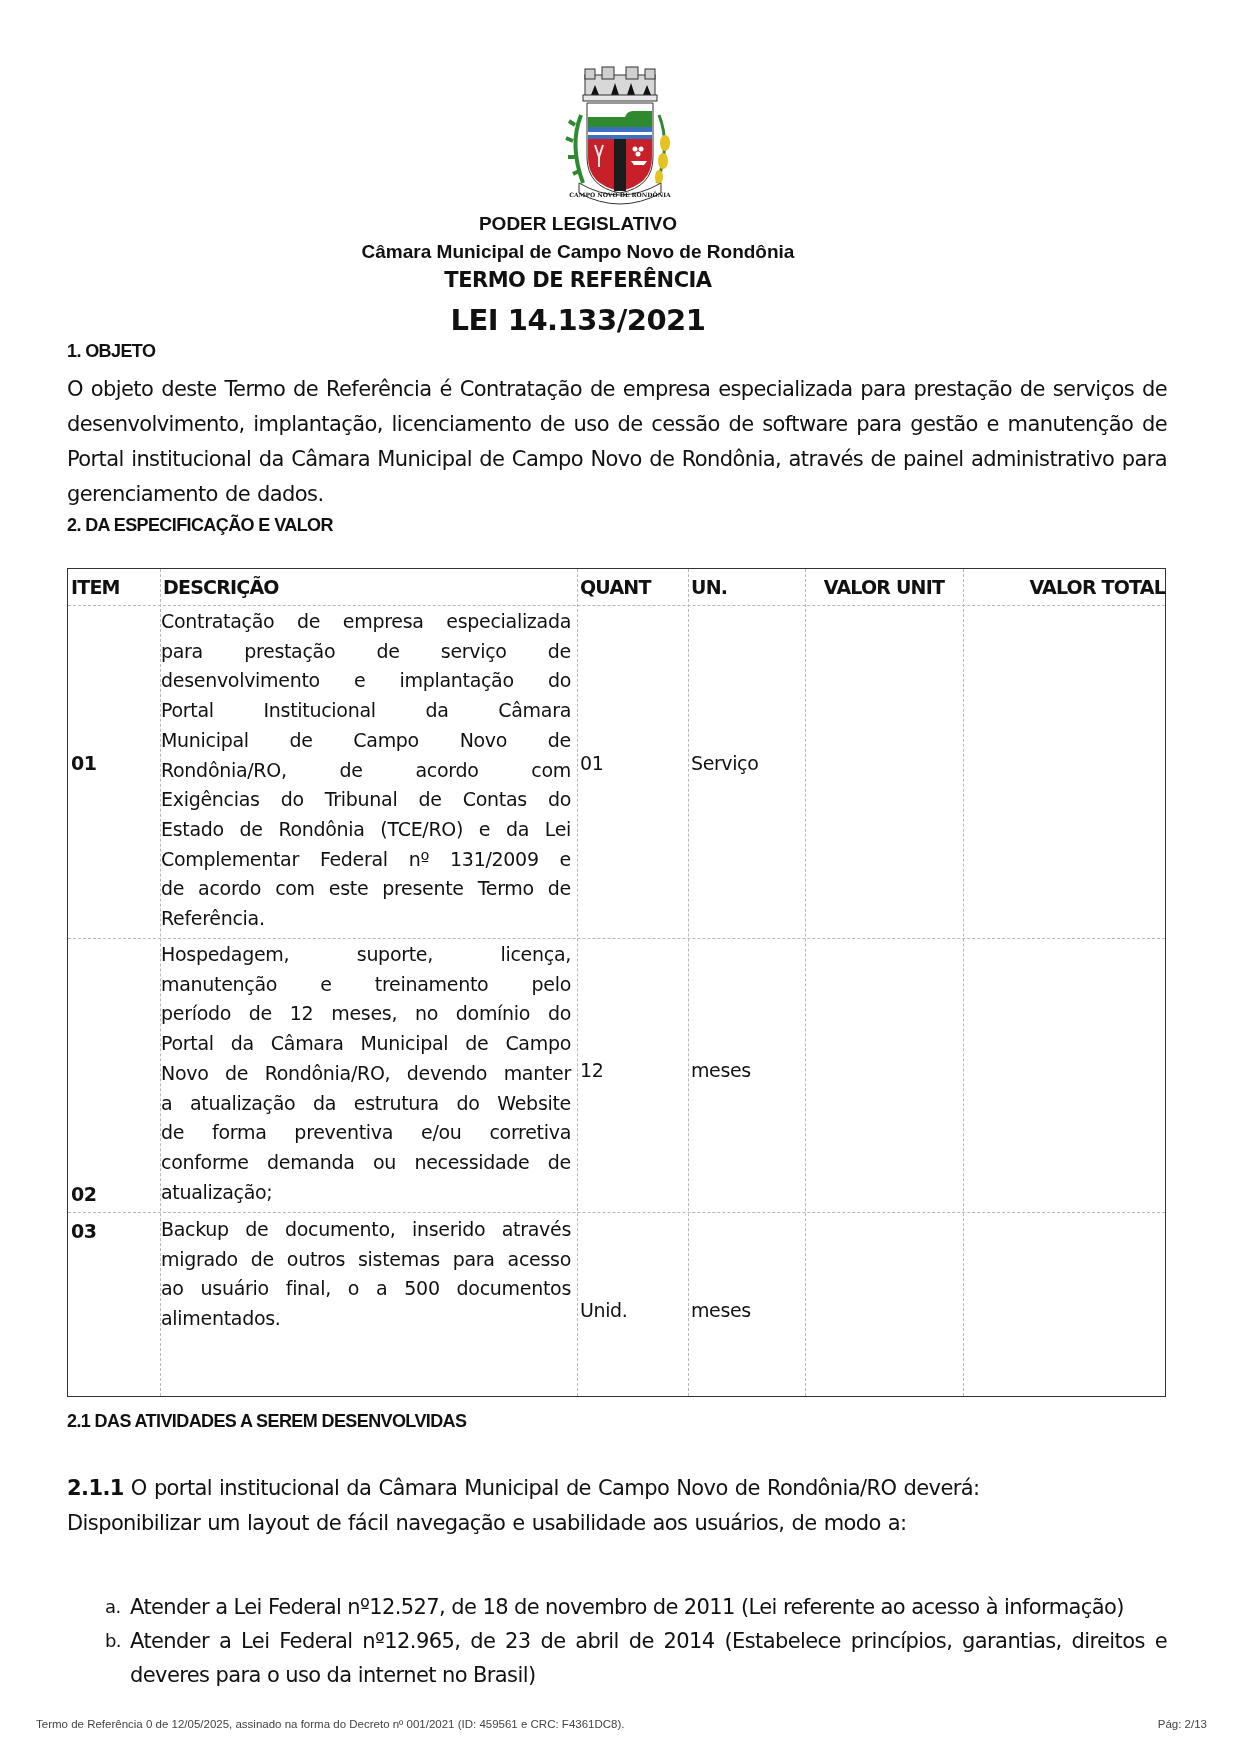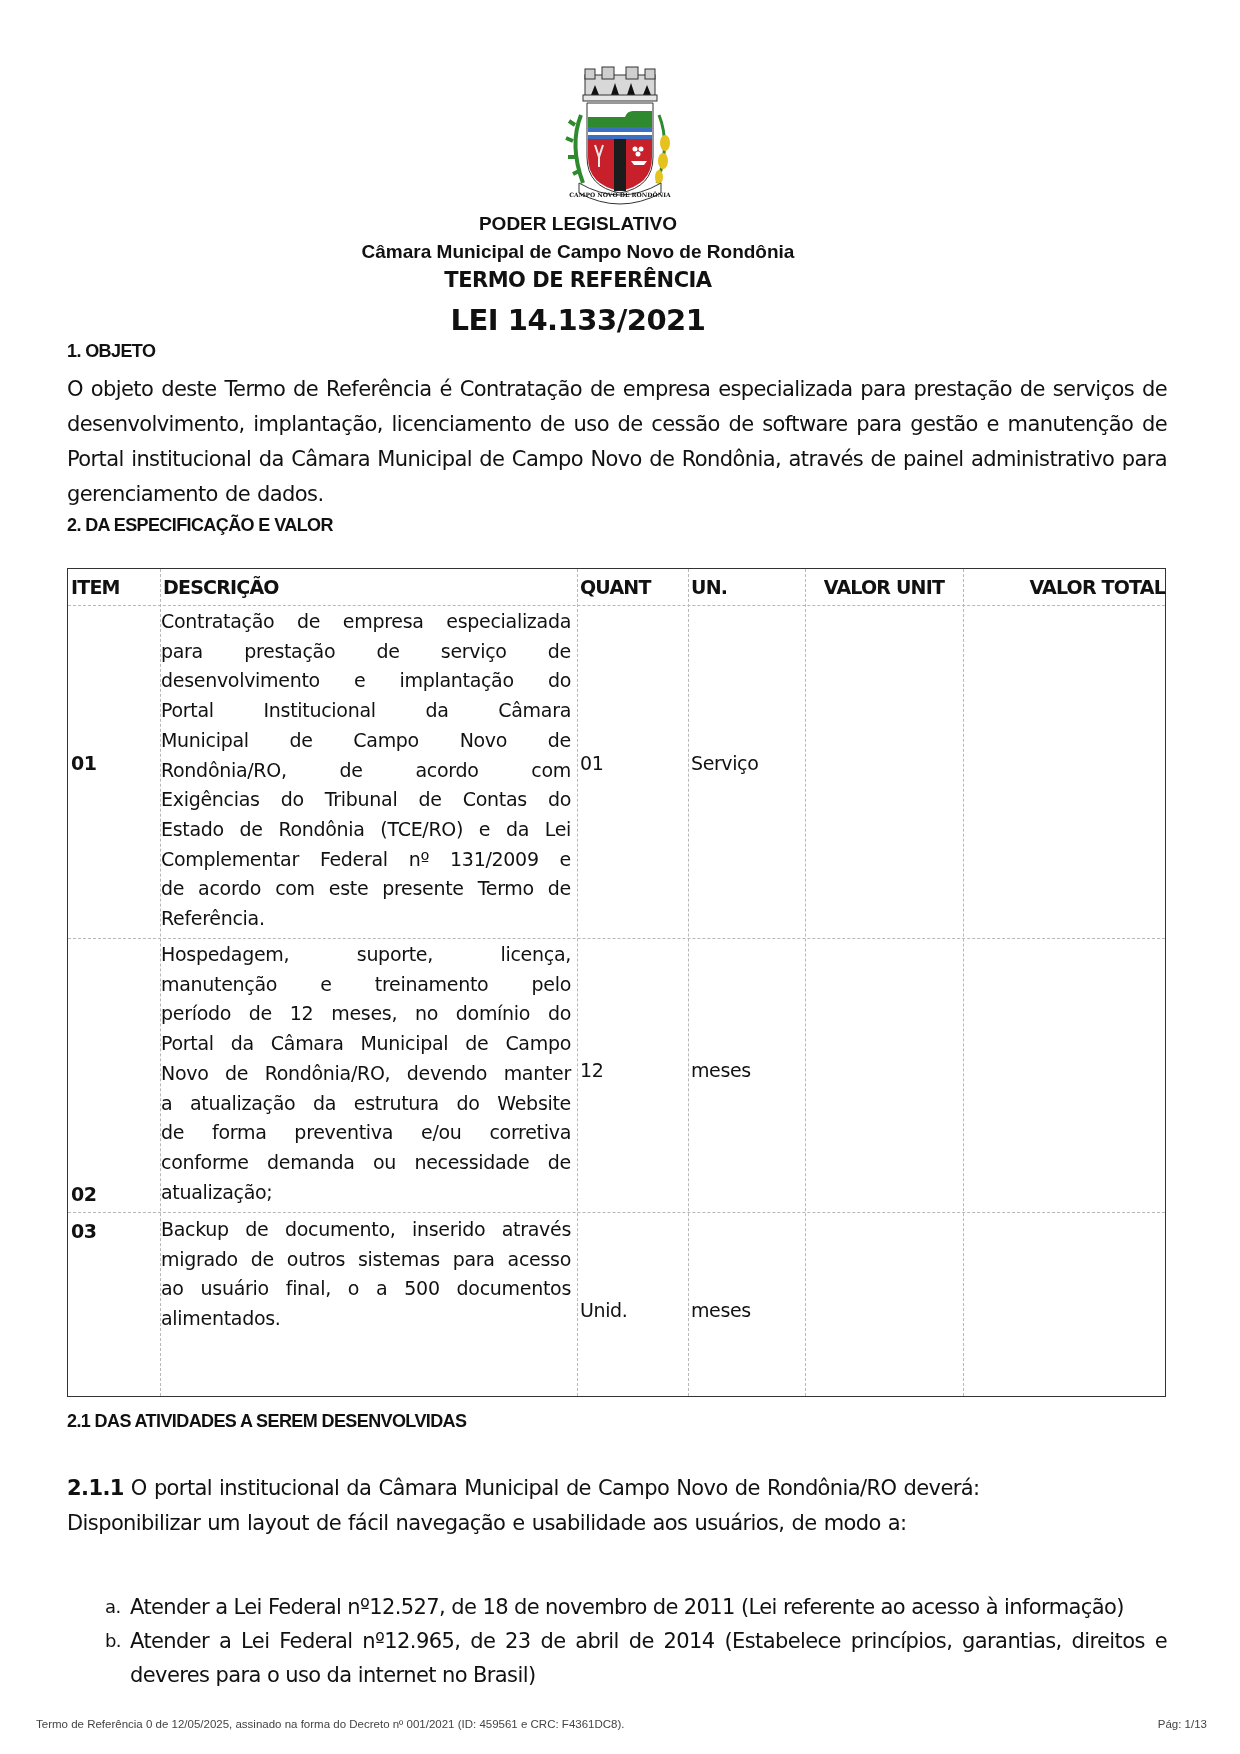--- a/index.html
+++ b/index.html
@@ -175,14 +175,14 @@
       <span class="mk">a.</span>
       <span>Atender a Lei Federal nº12.527, de 18 de novembro de 2011 (Lei referente ao acesso à informação)</span>
     </div>
     <div class="li">
       <span class="mk">b.</span>
       <span>Atender a Lei Federal nº12.965, de 23 de abril de 2014 (Estabelece princípios, garantias, direitos e deveres para o uso da internet no Brasil)</span>
     </div>
   </div>
 
   <div class="footer left">Termo de Referência 0 de 12/05/2025, assinado na forma do Decreto nº 001/2021 (ID: 459561 e CRC: F4361DC8).</div>
-  <div class="footer right">Pág: 1/13</div>
+  <div class="footer right">Pág: 2/13</div>
 </div>
 
 </body></html>

